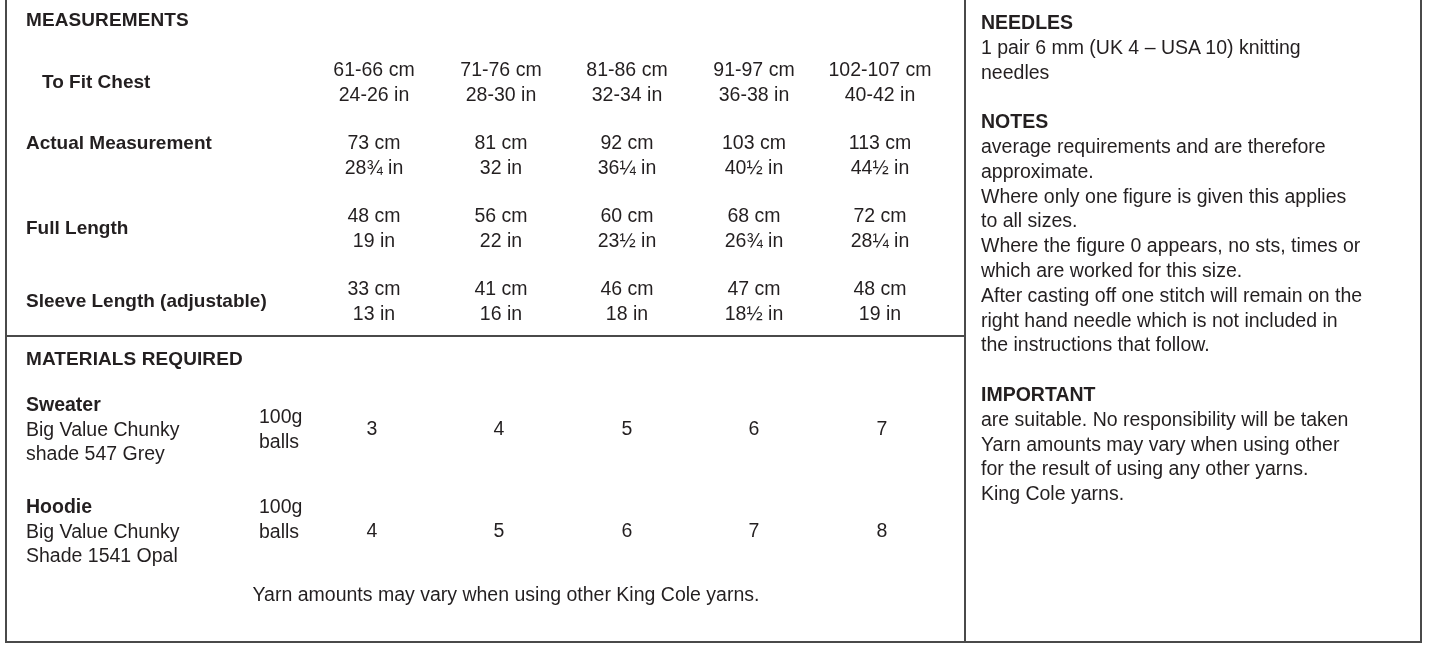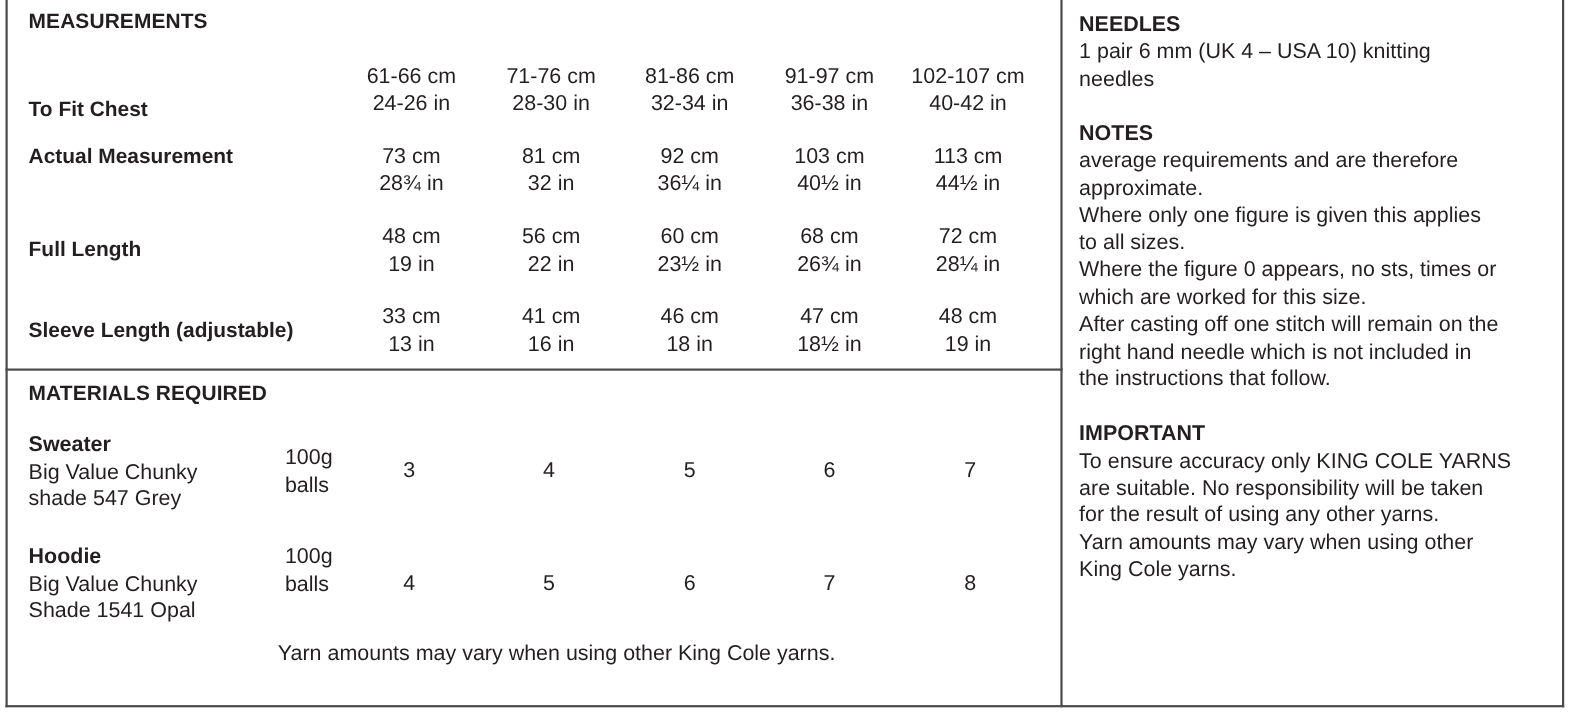--- a/index.html
+++ b/index.html
@@ -39,21 +39,21 @@
 
 <div class="frame-left"></div>
 <div class="frame-mid"></div>
 <div class="frame-right"></div>
 <div class="frame-bottom"></div>
 <div class="frame-hdiv"></div>
 
 <div>
   <div class="heading" style="left:26px; top:9px;">MEASUREMENTS</div>
 
-  <div class="row-label" style="top:89px;">To Fit Chest</div>
+  <div class="row-label" style="top:71px;margin-left:16px;">To Fit Chest</div>
   <div class="cell" style="left:314px; top:57px;">
       <span>61-66 cm</span>
       <span>24-26 in</span>
     </div>
   <div class="cell" style="left:441px; top:57px;">
       <span>71-76 cm</span>
       <span>28-30 in</span>
     </div>
   <div class="cell" style="left:567px; top:57px;">
       <span>81-86 cm</span>
@@ -186,19 +186,18 @@
     <span class="sec-line">to all sizes.</span>
     <span class="sec-line">Where the figure 0 appears, no sts, times or</span>
     <span class="sec-line">which are worked for this size.</span>
     <span class="sec-line">After casting off one stitch will remain on the</span>
     <span class="sec-line">right hand needle which is not included in</span>
     <span class="sec-line">the instructions that follow.</span>
   </div>
   <span class="gap"></span>
   <div>
     <span class="sec-title">IMPORTANT</span>
-    <span class="sec-line">To ensure accuracy only KING COLE YARNS</span>
     <span class="sec-line">are suitable. No responsibility will be taken</span>
+    <span class="sec-line">Yarn amounts may vary when using other</span>
     <span class="sec-line">for the result of using any other yarns.</span>
-    <span class="sec-line">Yarn amounts may vary when using other</span>
     <span class="sec-line">King Cole yarns.</span>
   </div>
 </div>
 
 </body></html>

